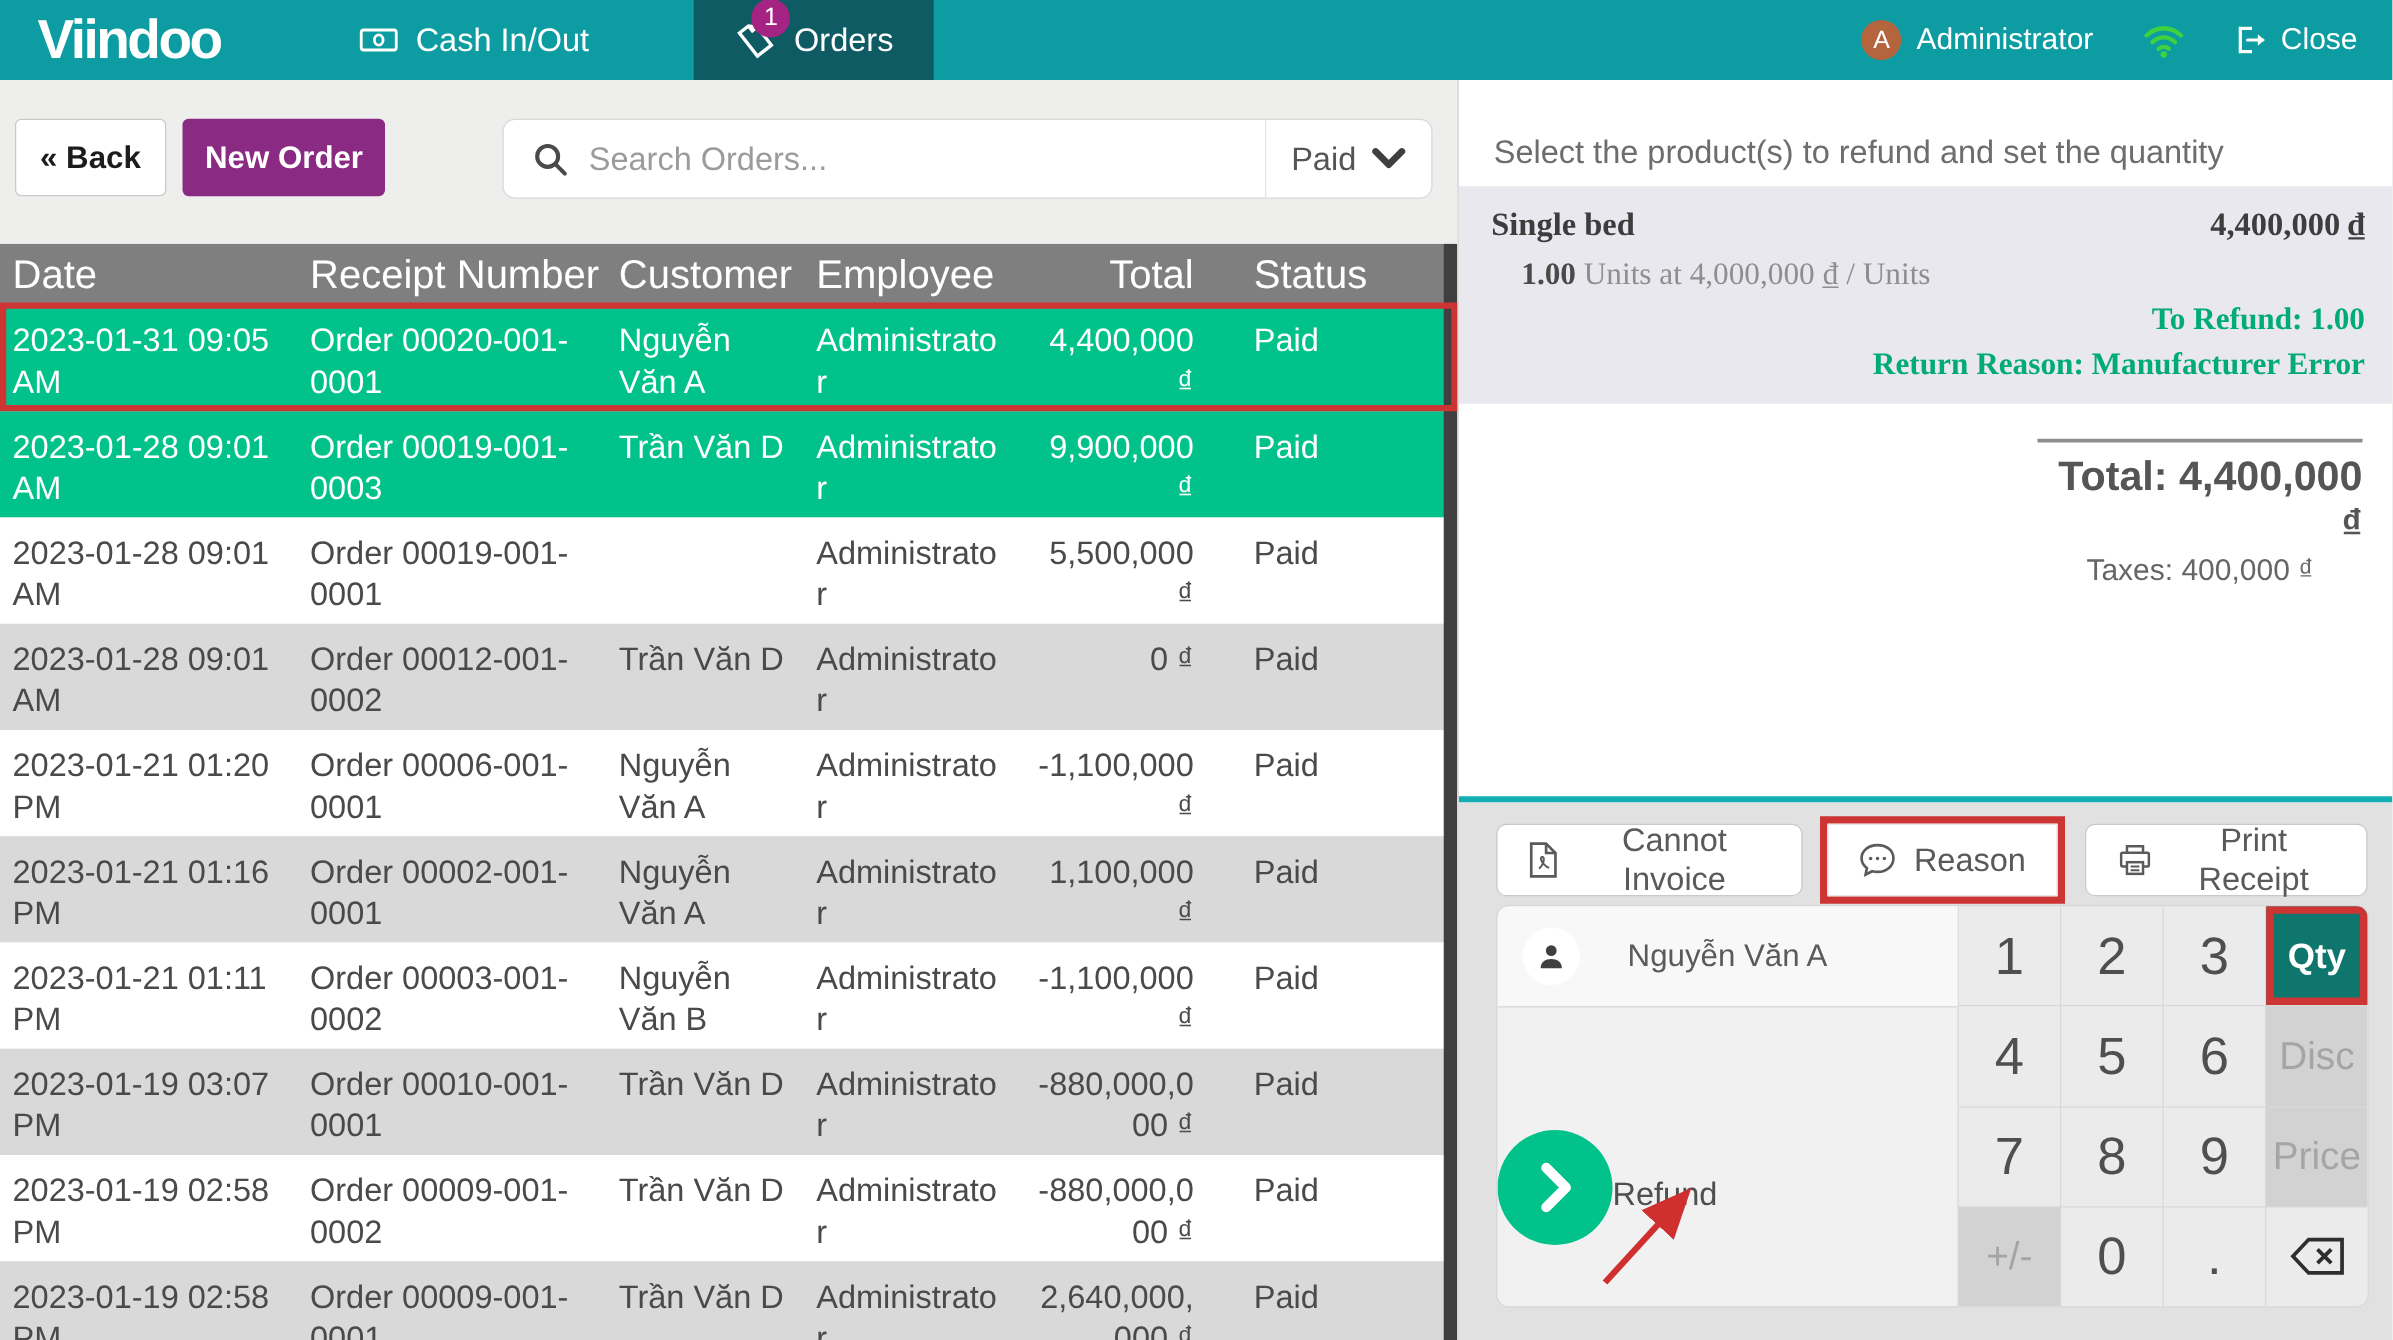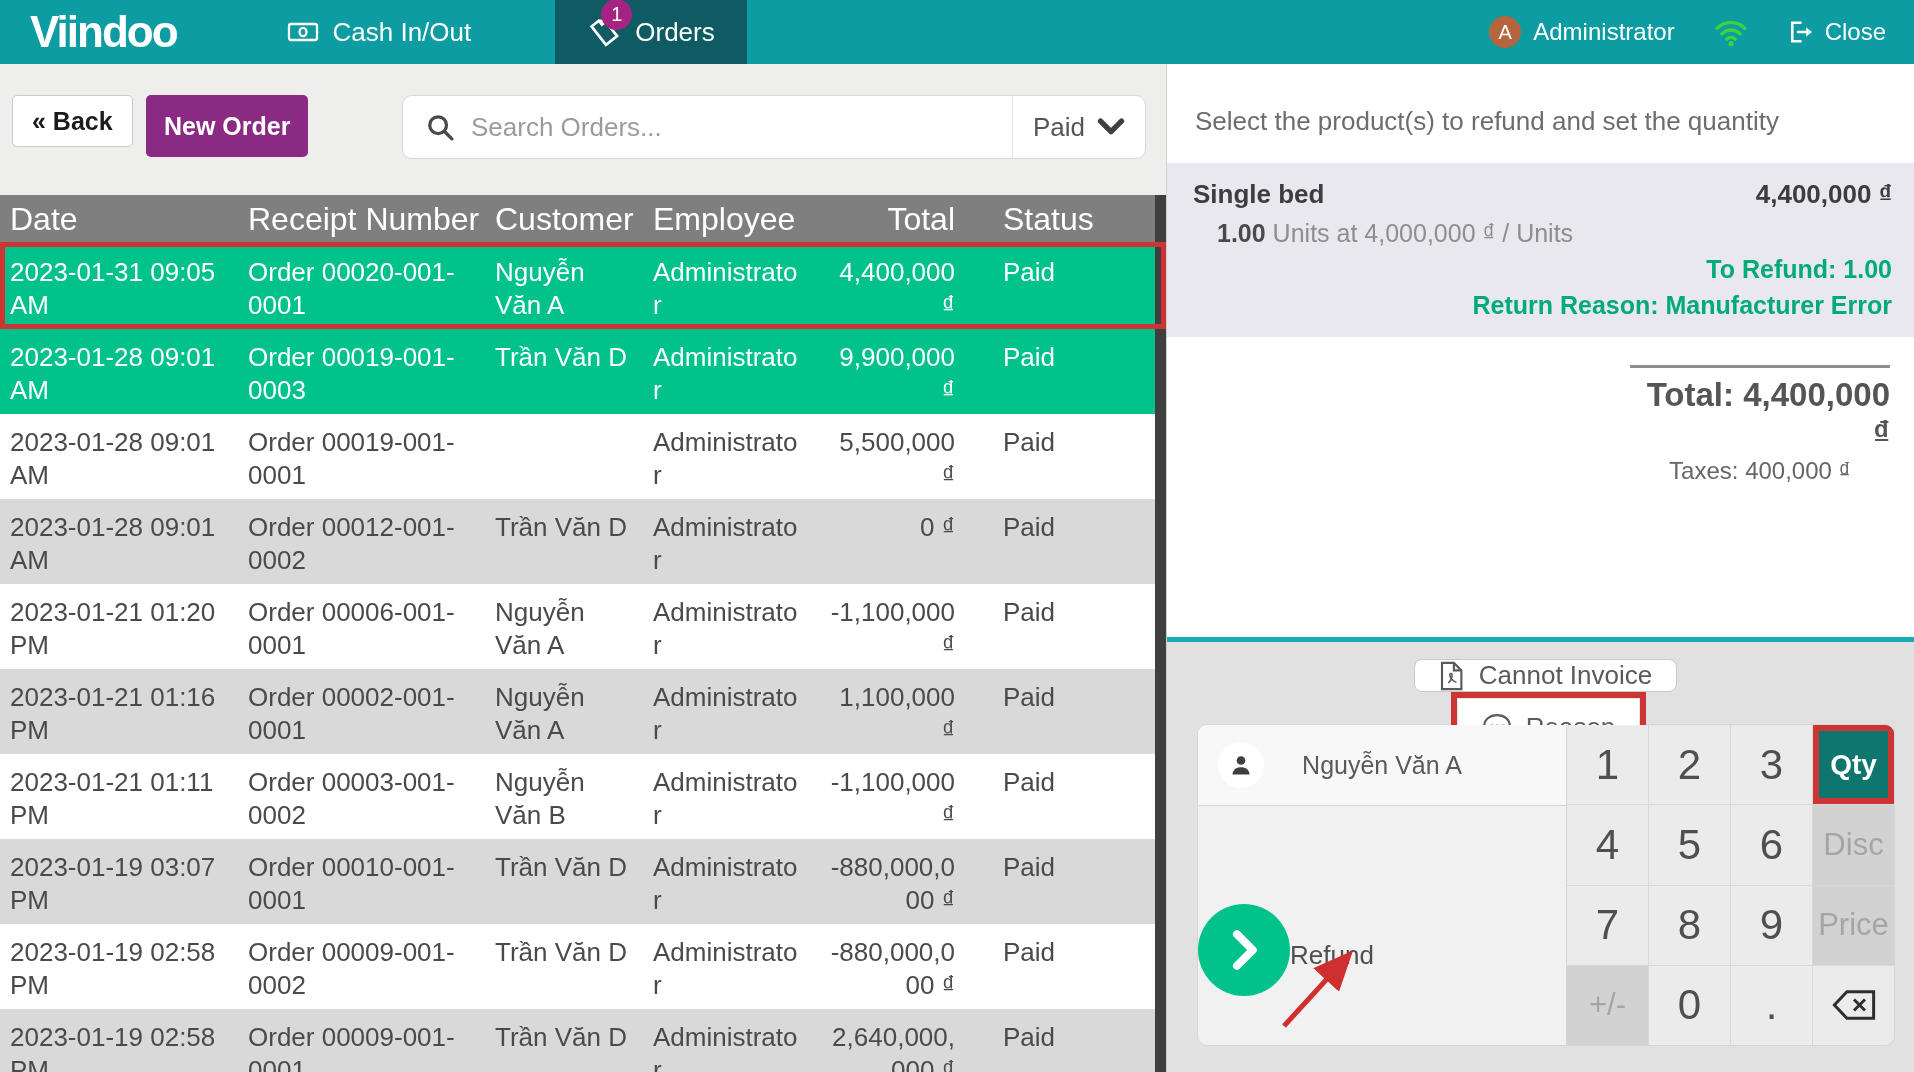--- a/index.html
+++ b/index.html
@@ -21,21 +21,21 @@
             display:flex; align-items:center; justify-content:center; }
   .close-chip { display:flex; align-items:center; gap:10px; font-size:24px; cursor:pointer; }
 
   
   .main { display:flex; height:1008px; }
   .left-panel { width:1166px; background:#eeeeec; position:relative; }
   .right-panel { flex:1; background:#fff; position:relative; border-left:1px solid #cfcfcf; overflow:hidden; }
 
   
   .toolbar { height:131px; position:relative; }
-  .btn-back { position:absolute; left:12px; top:31px; height:52px; padding:0 19px; background:#fff;
+  .btn-back { position:absolute; left:12px; top:31px; height:62px; padding:0 19px; background:#fff;
               border:1px solid #c9c9c9; border-radius:5px; font-size:25px; font-weight:bold; color:#1c1c1c; cursor:pointer; }
   .btn-new-order { position:absolute; left:146px; top:31px; height:62px; padding:0 18px; background:#8b2a82;
               border:none; border-radius:5px; font-size:25px; font-weight:bold; color:#fff; cursor:pointer; }
   .search-box { position:absolute; left:402px; top:31px; width:744px; height:64px; background:#fff;
               border:1px solid #d8d8d8; border-radius:10px; display:flex; align-items:center; }
   .search-box input { flex:1; border:none; outline:none; font-size:26px; color:#444; margin-left:16px; min-width:0;
               font-family:inherit; }
   .search-box input::placeholder { color:#9b9b9b; }
   .search-icon { margin-left:22px; display:flex; }
   .filter-seg { height:100%; border-left:1px solid #e3e3e3; display:flex; align-items:center; gap:12px;
@@ -53,33 +53,33 @@
   .c-total { text-align:right; padding-right:22px; }
   .hcell.c-total { padding-right:22px; }
   .c-status { padding-left:26px; }
   .hcell.c-status { padding-left:26px; }
   .vscroll { position:absolute; top:0; right:0; width:11px; height:100%; background:#3f3f3f; cursor:pointer; }
   .row-annotation { position:absolute; left:0; right:0; top:47px; height:87px;
               border:5px solid #cd3534; pointer-events:none; z-index:6; }
 
   
   .refund-title { padding:42px 0 0 28px; font-size:26px; color:#6d6d6d; }
-  .product-block { margin-top:26px; background:#e9e8ee; padding:15px 22px 16px 26px; cursor:pointer; }
+  .product-block { margin-top:12px; background:#e9e8ee; padding:15px 22px 16px 26px; cursor:pointer;font-family:Liberation Serif, serif; }
   .pl1 { display:flex; justify-content:space-between; font-size:26px; font-weight:bold; color:#3d3d3d; line-height:1.25; }
   .pl2 { margin:7px 0 0 24px; font-size:25px; color:#8e8e8e; line-height:1.25; }
   .pl2 b { color:#4a4a4a; }
   .plg { margin:5px 0 0 24px; font-size:25px; font-weight:bold; color:#00ab77; line-height:1.25;text-align:right; }
   .total-block { margin:28px 24px 0 auto; width:260px; border-top:3px solid #8f8f8f; padding-top:8px; }
   .total-line { font-size:33px; font-weight:bold; color:#555; text-align:right; }
   .taxes-line { font-size:24px; color:#666; text-align:center; margin-top:5px; }
 
   .pane-divider { position:absolute; left:0; right:0; top:573px; height:5px; background:#12aeb4; }
   .bottom-area { position:absolute; left:0; right:0; top:578px; bottom:0; background:#e1e1e1; padding:17px 20px 0 30px; }
 
-  .ctl-row { display:flex; align-items:center; height:58px;flex-direction:column; }
+  .ctl-row { display:flex; align-items:center; height:58px; }
   .ctl-btn { height:58px; display:flex; align-items:center; gap:14px; background:#fff; border:1px solid #c9c9c9;
              border-radius:8px; font-size:26px; color:#5a5a5a; padding:0 24px; cursor:pointer; font-family:inherit; }
   .ctl-btn + .ctl-btn, .annot-wrap + .ctl-btn { margin-left:8px;text-align:center; }
   .annot-wrap { border:6px solid #cd3534; margin:0 8px 0 14px; display:flex; }
   .annot-wrap .ctl-btn { border-radius:0; border-color:#e6e6e6; }
 
   .pad { margin-top:7px; width:698px; height:322px; background:#f1f1f1; border:1px solid #d6d6d6;
          border-radius:10px; display:flex; overflow:hidden; }
   .action-col { width:369px; border-right:1px solid #d4d4d4; display:flex; flex-direction:column; }
   .customer-cell { height:81px; border-bottom:1px solid #d4d4d4; background:#f8f8f8; display:flex;

